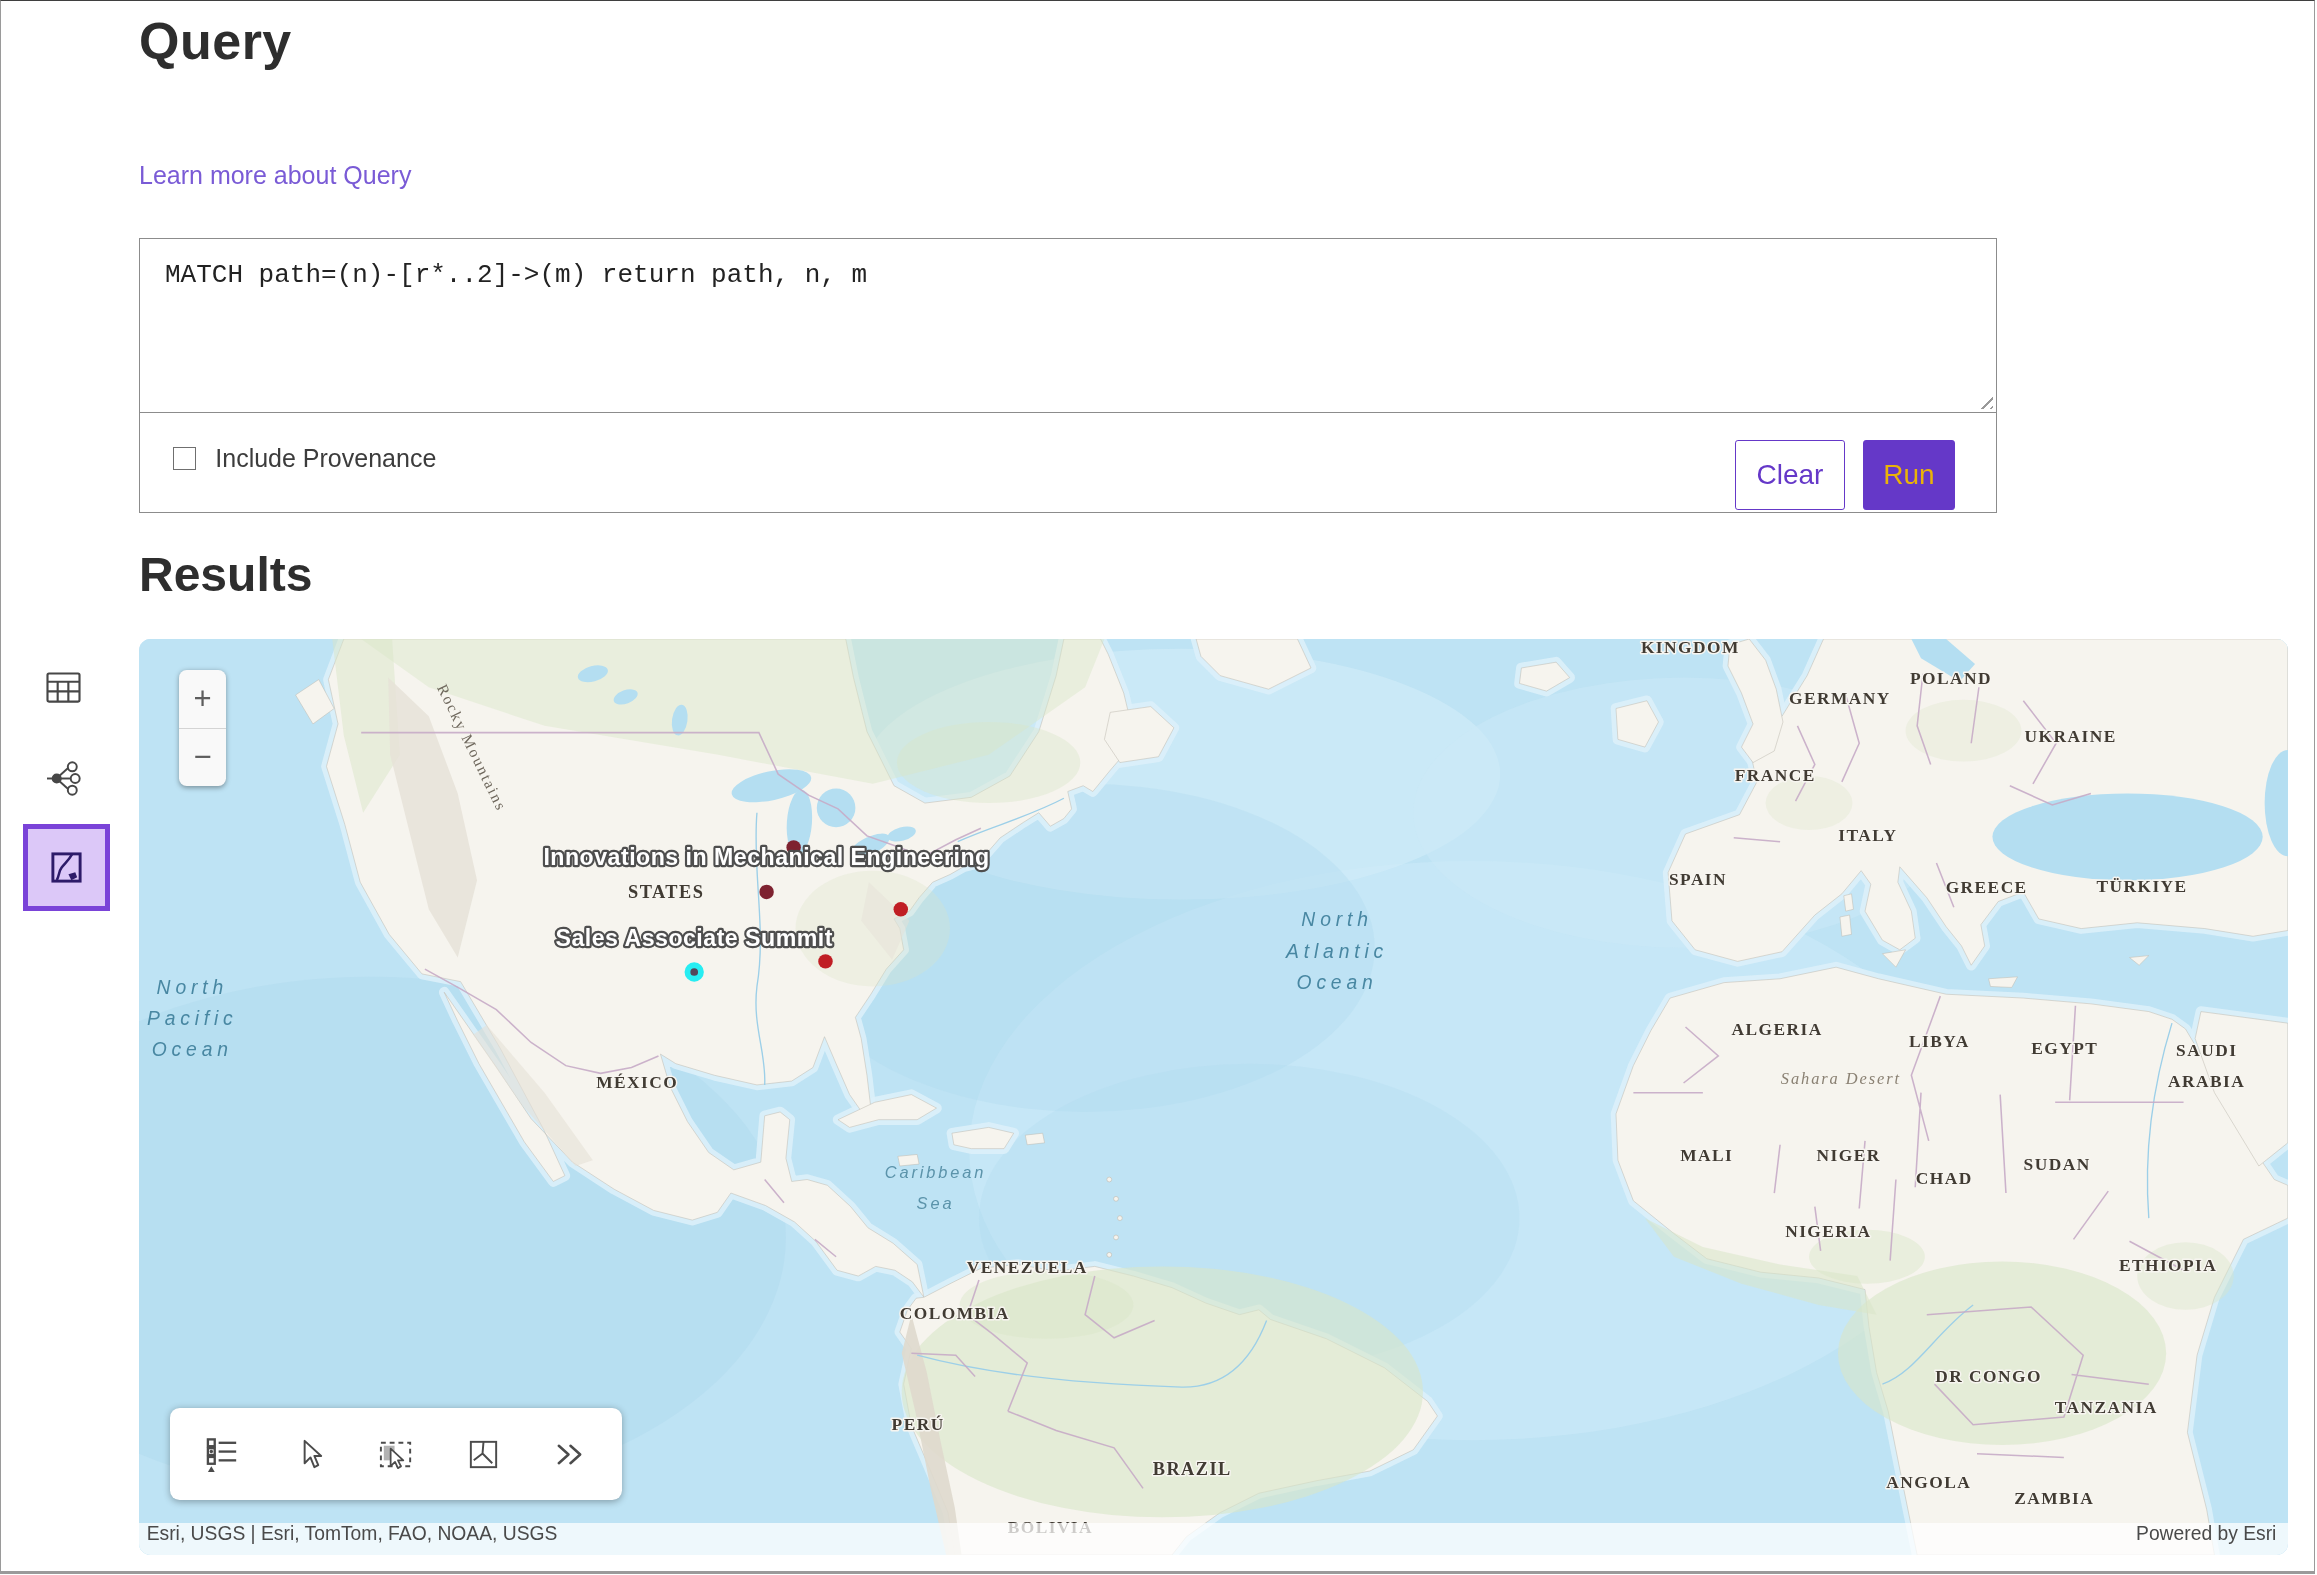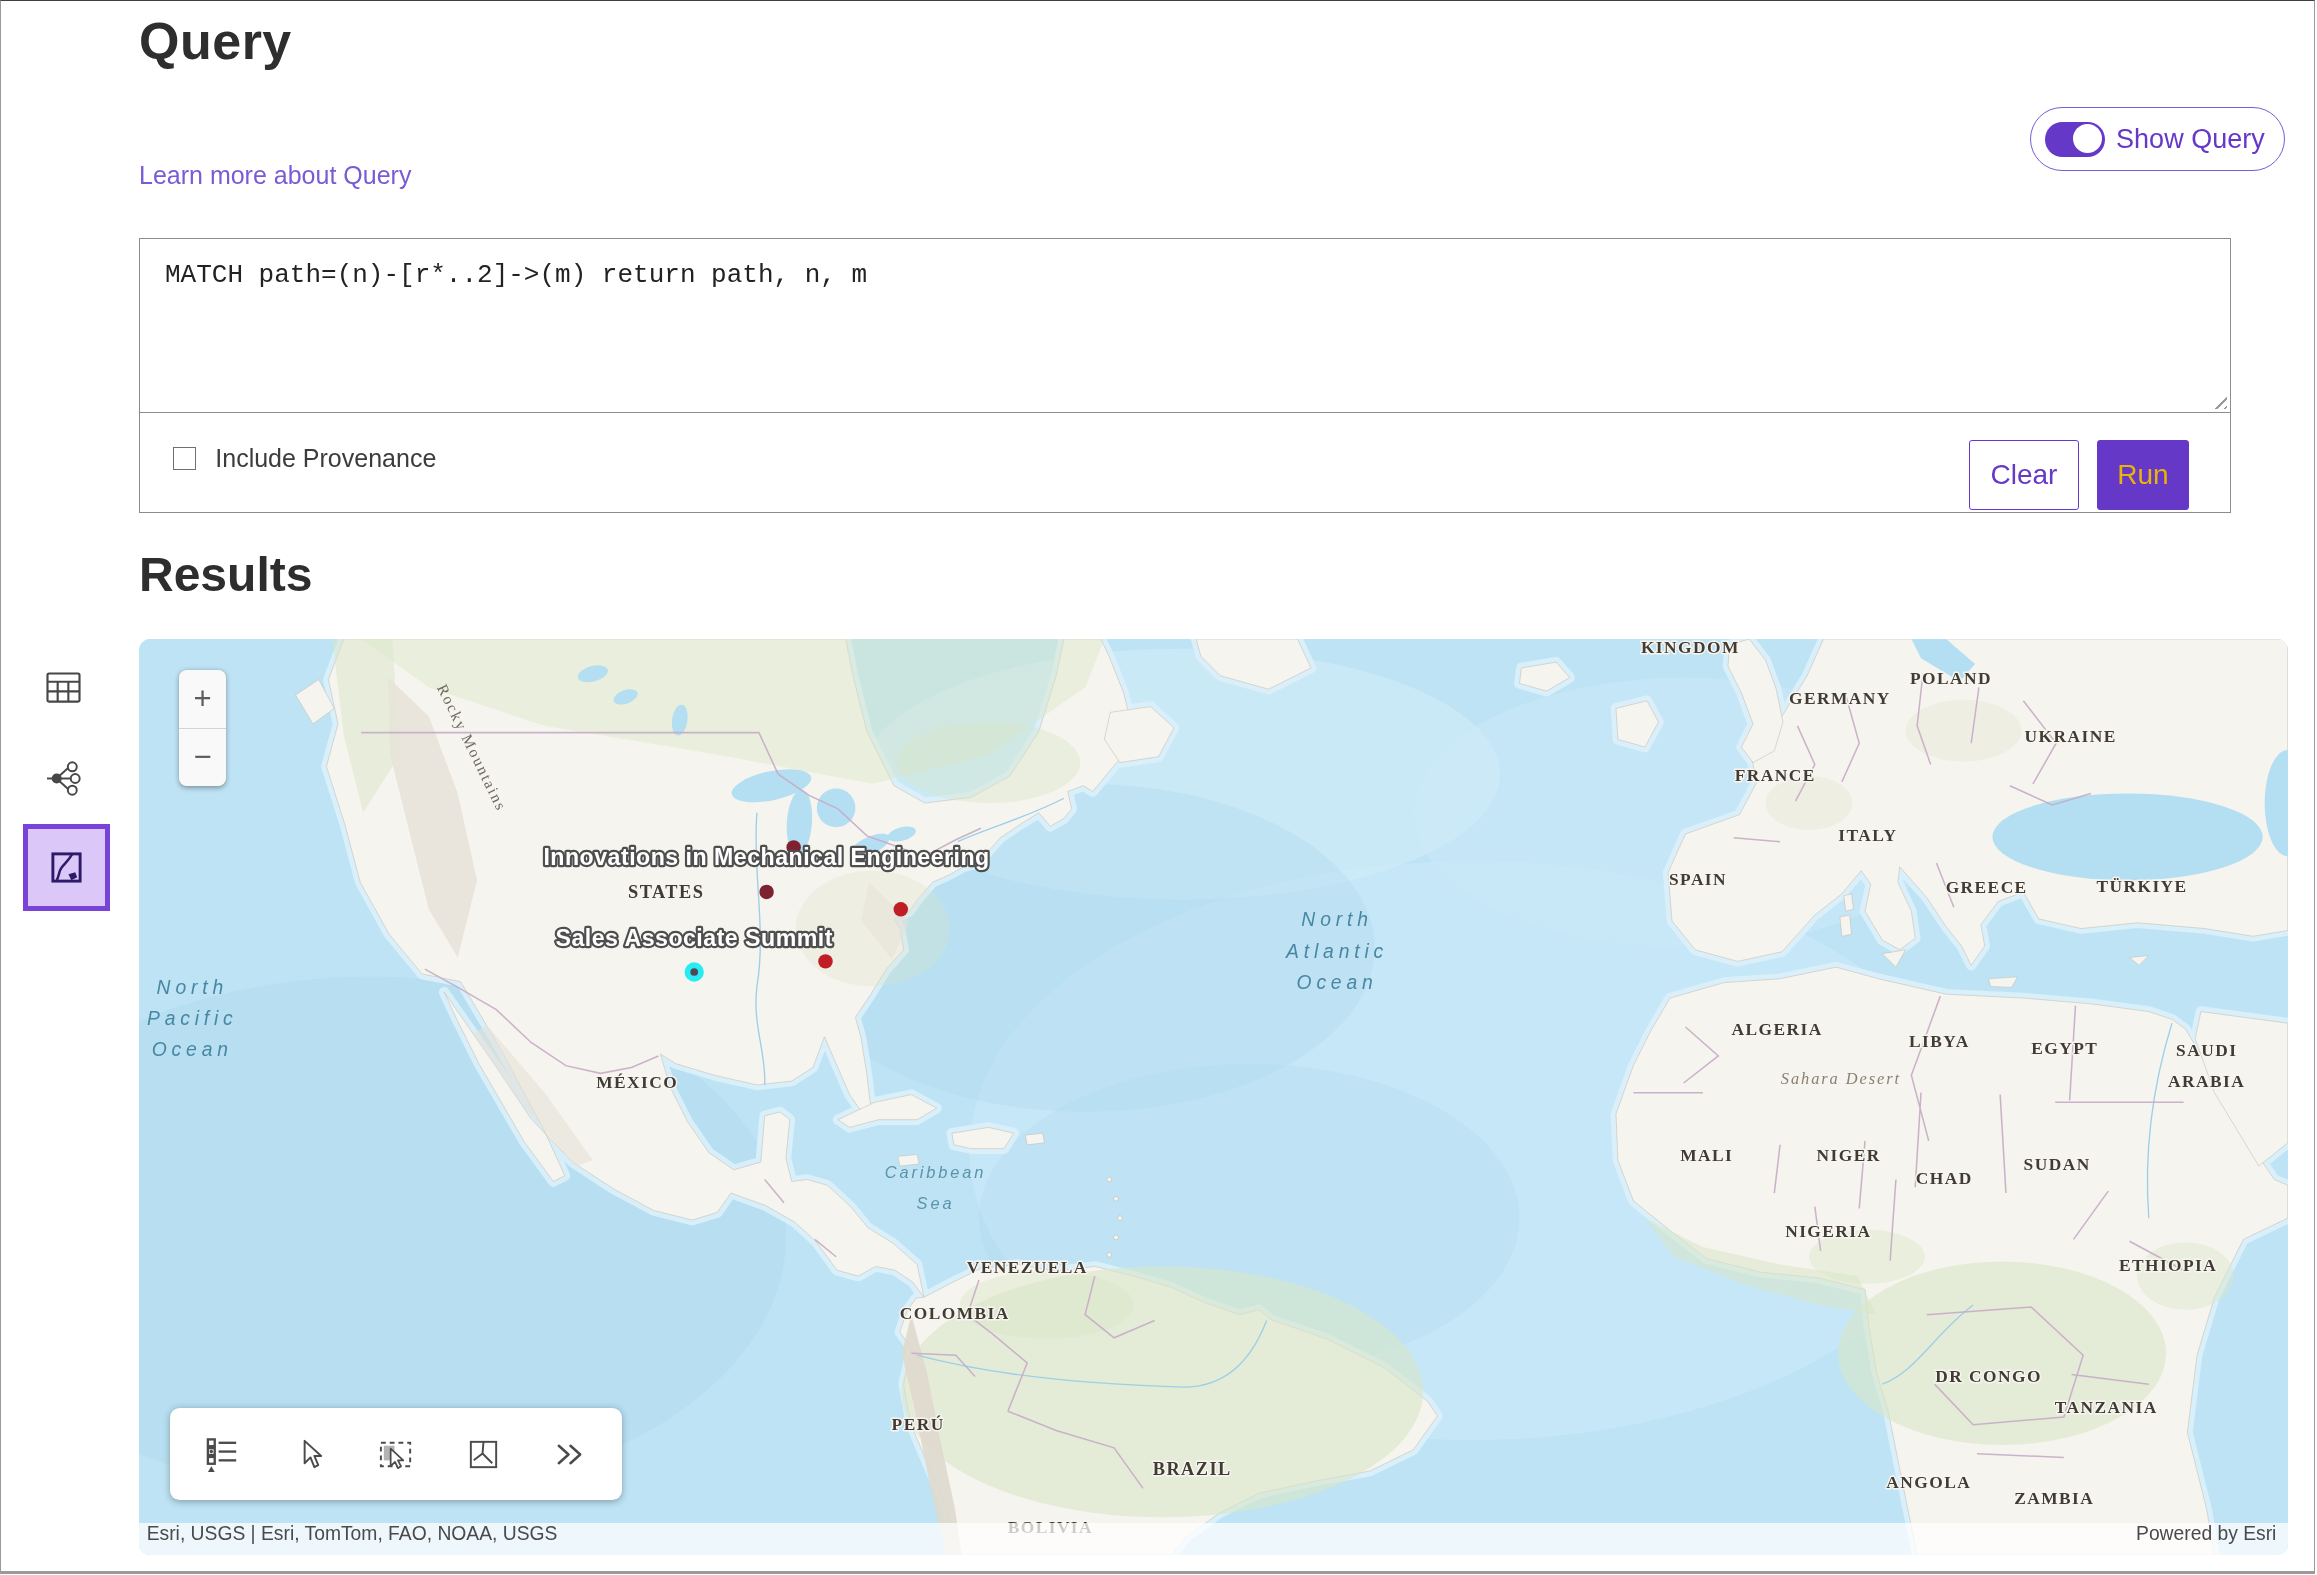--- a/index.html
+++ b/index.html
@@ -9,21 +9,21 @@
   .page-title{position:absolute;left:138px;top:9.7px;font-size:52px;font-weight:700;color:#2e2e2e;letter-spacing:0.5px;}
   .page-desc{position:absolute;left:138px;top:97px;font-size:25px;color:#4c4c4c;}
   .learn-link{position:absolute;left:138px;top:160px;font-size:25px;color:#7a5bd6;cursor:pointer;text-decoration:none;}
   .show-query-pill{position:absolute;left:2029px;top:106px;width:255px;height:64px;border:1.9px solid #7b5bd8;border-radius:35px;display:flex;align-items:center;gap:11.6px;padding-left:13.5px;box-sizing:border-box;background:#fff;cursor:pointer;}
   .toggle-track{width:60px;height:35px;border-radius:17.4px;background:#6538c8;position:relative;flex:0 0 auto;}
   .toggle-knob{position:absolute;top:2.9px;width:29px;height:29px;border-radius:50%;background:#fff;left:2.9px;transition:left .1s;}
   .toggle-track.on .toggle-knob{left:28px;}
   .show-query-label{font-size:27px;color:#6538c8;}
 
   
-  .query-panel{position:absolute;left:138px;top:237px;width:2092px;height:275px;border:1px solid #8c8c8c;box-sizing:border-box;background:#fff;}
+  .query-panel{position:absolute;left:138px;top:237px;width:1858px;height:275px;border:1px solid #8c8c8c;box-sizing:border-box;background:#fff;}
   .query-textarea{display:block;width:100%;height:174px;box-sizing:border-box;border:none;border-bottom:1px solid #8c8c8c;padding:21px 25px;font-family:"Liberation Mono","DejaVu Sans Mono",monospace;font-size:26px;color:#222;resize:none;outline:none;background:#fff;}
   .resize-handle{position:absolute;right:2.9px;top:153px;width:17.4px;height:17.4px;background:repeating-linear-gradient(135deg,transparent 0 3.9px,#9a9a9a 3.9px 5.8px);clip-path:polygon(100% 0,100% 100%,0 100%);}
   .query-footer{position:relative;height:99px;text-align:center;}
   .checkbox-row{position:absolute;left:33px;top:31px;display:flex;align-items:center;gap:19.3px;}
   .checkbox{width:23px;height:23px;border:1.9px solid #6f6f6f;background:#fff;box-sizing:border-box;cursor:pointer;}
   .checkbox-label{font-size:25px;color:#3c3c3c;}
   .btn{position:absolute;top:27px;height:70px;display:flex;align-items:center;justify-content:center;font-size:28px;border-radius:2.9px;cursor:pointer;box-sizing:border-box;}
   .btn-clear{right:151px;width:110px;border:1.9px solid #6538c8;color:#6538c8;background:#fff;}
   .btn-run{right:41px;width:92px;background:#6538c8;color:#eab308;border:1.9px solid #6538c8;}
 
@@ -68,26 +68,20 @@
   .pt-entity-selected{fill:#544559;stroke:#27EDF2;stroke-width:6;}
 </style>
 </head>
 <body>
 
 <div class="app">
 
   <div class="page-title">Query</div>
   <a class="learn-link">Learn more about Query</a>
 
-  <div class="show-query-pill">
-    <span class="toggle-track on" id="show-query-track">
-        <span class="toggle-knob"></span>
-      </span>
-    <span class="show-query-label">Show Query</span>
-  </div>
 
   <div class="query-panel">
     <textarea class="query-textarea" spellcheck="false" style="">MATCH path=(n)-[r*..2]-&gt;(m) return path, n, m</textarea>
     <div class="resize-handle"></div>
     <div class="query-footer">
       <div class="checkbox-row">
         <span class="checkbox" id="provenance-checkbox"></span>
         <span class="checkbox-label">Include Provenance</span>
       </div>
       <div class="btn btn-clear">Clear</div>

